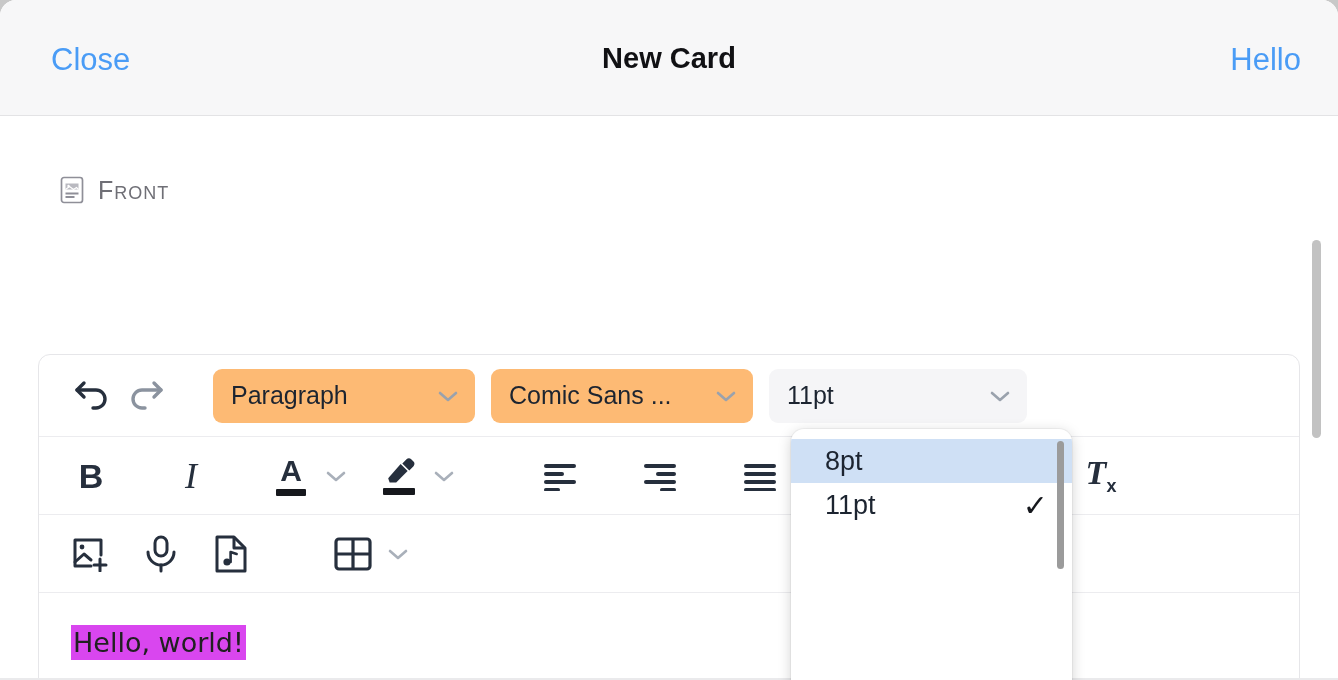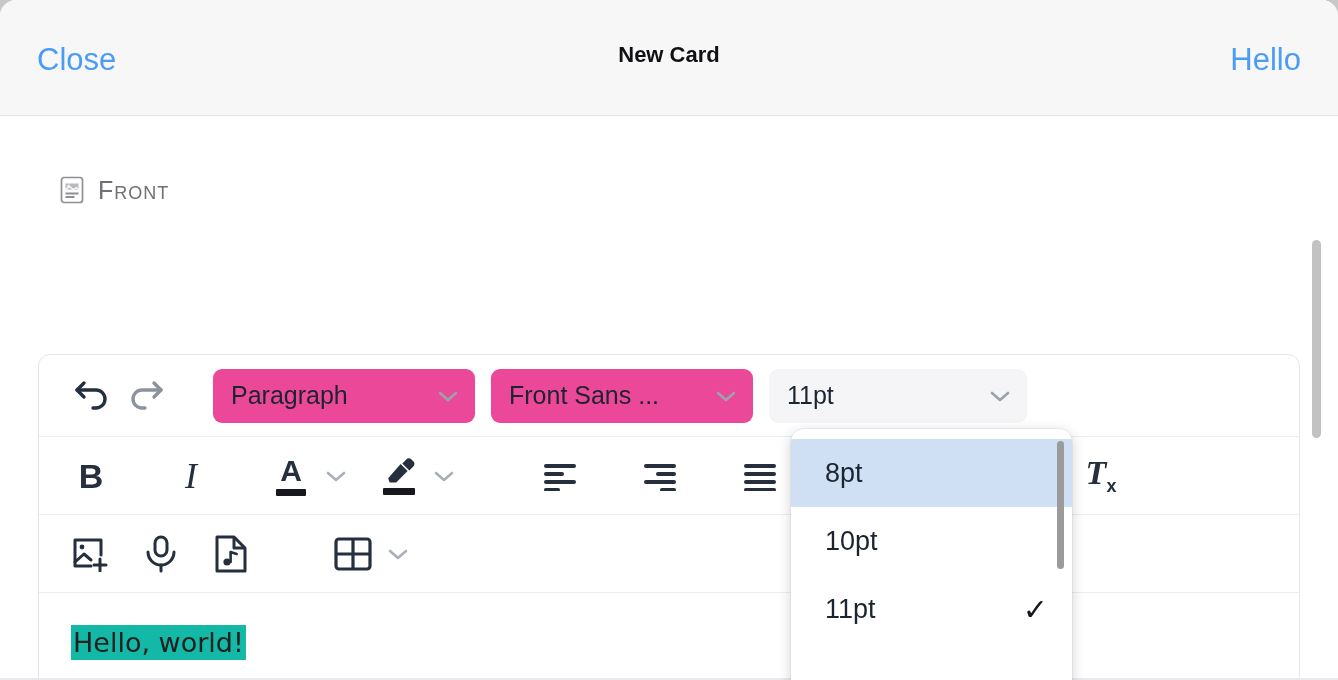--- a/index.html
+++ b/index.html
@@ -26,27 +26,27 @@
   }
   .hdr-btn {
     font-size: 31px;
     color: #4a9cf6;
     background: none; border: none;
     font-family: "Liberation Sans", sans-serif;
     cursor: pointer;
     position: absolute;
     top: 42px;
   }
-  .hdr-close { left: 37px; }
+  .hdr-close { left: 51px; }
   .hdr-save  { right: 37px; }
   .hdr-title {
     position: absolute;
     left: 0; right: 0; top: 42px;
     text-align: center;
-    font-size: 22px;
+    font-size: 29px;
     font-weight: bold;
     color: #111114;
   }
 
   
   .body-area {
     position: relative;
     height: 564px;
     background: #fff;
     padding: 0;
@@ -95,21 +95,21 @@
   .icon-btn.muted { color: #8b939f; }
   .chev-btn {
     width: 34px; height: 56px;
     display: flex; align-items: center; justify-content: center;
     background: none; border: none; cursor: pointer;
     color: #a9b0ba;
   }
 
   .sel {
     height: 54px;
-    background: #ec4899;
+    background: #fdba74;
     border: none; border-radius: 9px;
     display: flex; align-items: center;
     justify-content: space-between;
     padding: 0 16px 0 18px;
     cursor: pointer;
     font-size: 25px;
     color: #1c2430;
     flex: 0 0 auto;
   }
   .sel .chev { color: #9aa2ad; margin-left: 12px; display: flex; }
@@ -143,38 +143,38 @@
     left: 0; right: 0;
     top: 244px; bottom: 0;
     padding: 28px 32px;
     background: #fff;
   }
   .content-text {
     font-size: 27px;
     color: #202020;
     font-family: "DejaVu Sans", sans-serif;
     display: inline;
-    background: #14b8a6;
+    background: #d946ef;
     padding: 2px 2px;
   }
 
   
   .dropdown {
     position: absolute;
     left: 791px; top: 313px;
     width: 281px; height: 354px;
     background: #ffffff;
     border-radius: 13px;
     box-shadow: 0 3px 14px rgba(0,0,0,0.18), 0 0 0 1px rgba(0,0,0,0.04);
     overflow: hidden;
     z-index: 40;
     padding: 10px 0 0 0;
   }
   .dd-item {
-    height: 68px;
+    height: 44px;
     display: flex; align-items: center;
     justify-content: space-between;
     padding: 0 24px 0 34px;
     font-size: 27px;
     color: #1c2430;
     cursor: pointer;
   }
   .dd-item.hl { background: #cfe0f5; }
   .dd-check { font-size: 30px; color: #16181d; }
   .dd-scroll {
@@ -258,21 +258,21 @@
         <div class="sel sel-para">
           <span>Paragraph</span>
           <span class="chev">
             <svg width="22" height="14" viewBox="0 0 22 14" fill="none" stroke="currentColor" stroke-width="2.6" stroke-linecap="round" stroke-linejoin="round">
                 <path d="M3 4l8 7 8-7"></path>
               </svg>
           </span>
         </div>
 
         <div class="sel sel-font">
-          <span>Front Sans ...</span>
+          <span>Comic Sans ...</span>
           <span class="chev">
             <svg width="22" height="14" viewBox="0 0 22 14" fill="none" stroke="currentColor" stroke-width="2.6" stroke-linecap="round" stroke-linejoin="round">
                 <path d="M3 4l8 7 8-7"></path>
               </svg>
           </span>
         </div>
 
         <div class="sel sel-size">
           <span>11pt</span>
           <span class="chev">
@@ -414,23 +414,20 @@
         <span class="content-text">Hello, world!</span>
       </div>
     </div>
 
     <div class="dropdown">
       <div class="dd-clip">
         <div class="dd-item hl">
           <span>8pt</span>
         </div>
         <div class="dd-item">
-          <span>10pt</span>
-        </div>
-        <div class="dd-item">
           <span>11pt</span>
           <span class="dd-check">✓</span>
         </div>
 
       </div>
       <div class="dd-scroll"></div>
     </div>
 
     <div class="page-scroll"></div>
     <div class="bottom-rule"></div>

